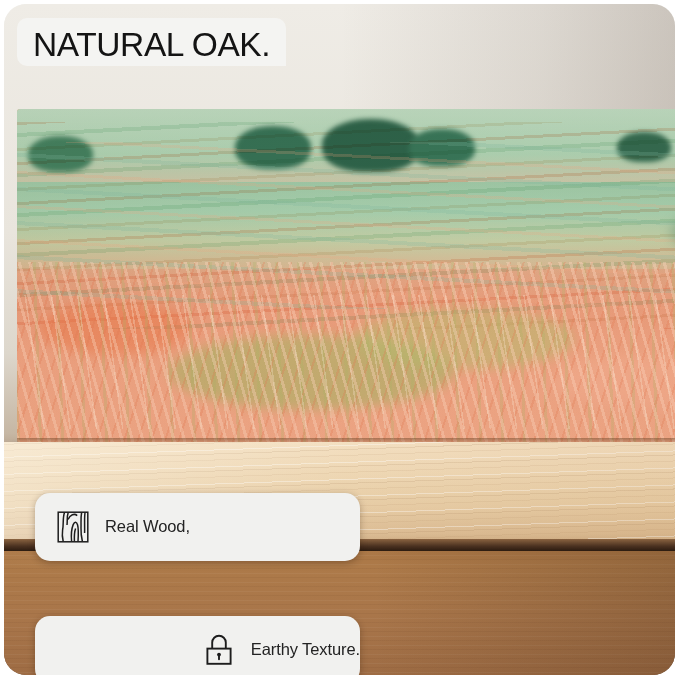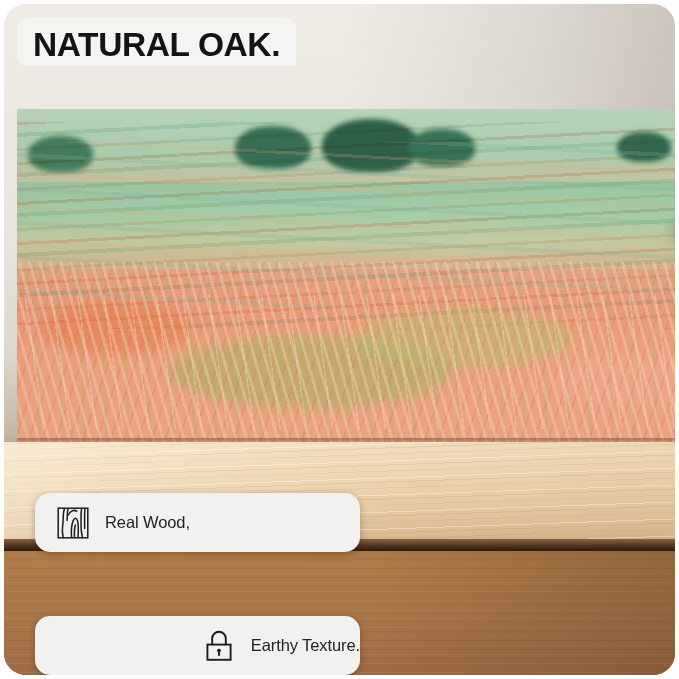--- a/index.html
+++ b/index.html
@@ -237,40 +237,40 @@
     position:absolute;left:13px;top:14px;
     width:470px;
     z-index:6;
   }
   .hl-line{
     display:block;
     background:#f4f4f2;
     color:#141414;
     font-size:33.5px;
     line-height:1.0;
-    font-weight:700;
+    font-weight:400;
     letter-spacing:-0.4px;
     white-space:nowrap;
     width:max-content;
   }
   .hl-1{
     border-radius:10px 10px 0 10px;
     padding:10px 16px 4px 16px;
   }
   .hl-2{
     border-radius:0 10px 10px 10px;
     padding:2px 16px 11px 16px;
     margin-top:-1px;
   }
 
   
   .card{
     position:absolute;
     left:31px;
-    width:325px;height:59px;
+    width:325px;height:68px;
     background:#f1f1ef;
     border-radius:15px;
     display:flex;align-items:center;
     box-shadow:0 2px 7px rgba(40,20,8,.30);
     z-index:6;
   }
   .card-1{top:489px;}
   .card-2{top:612px;justify-content:flex-end;}
   .card-icon{
     width:36px;height:36px;

